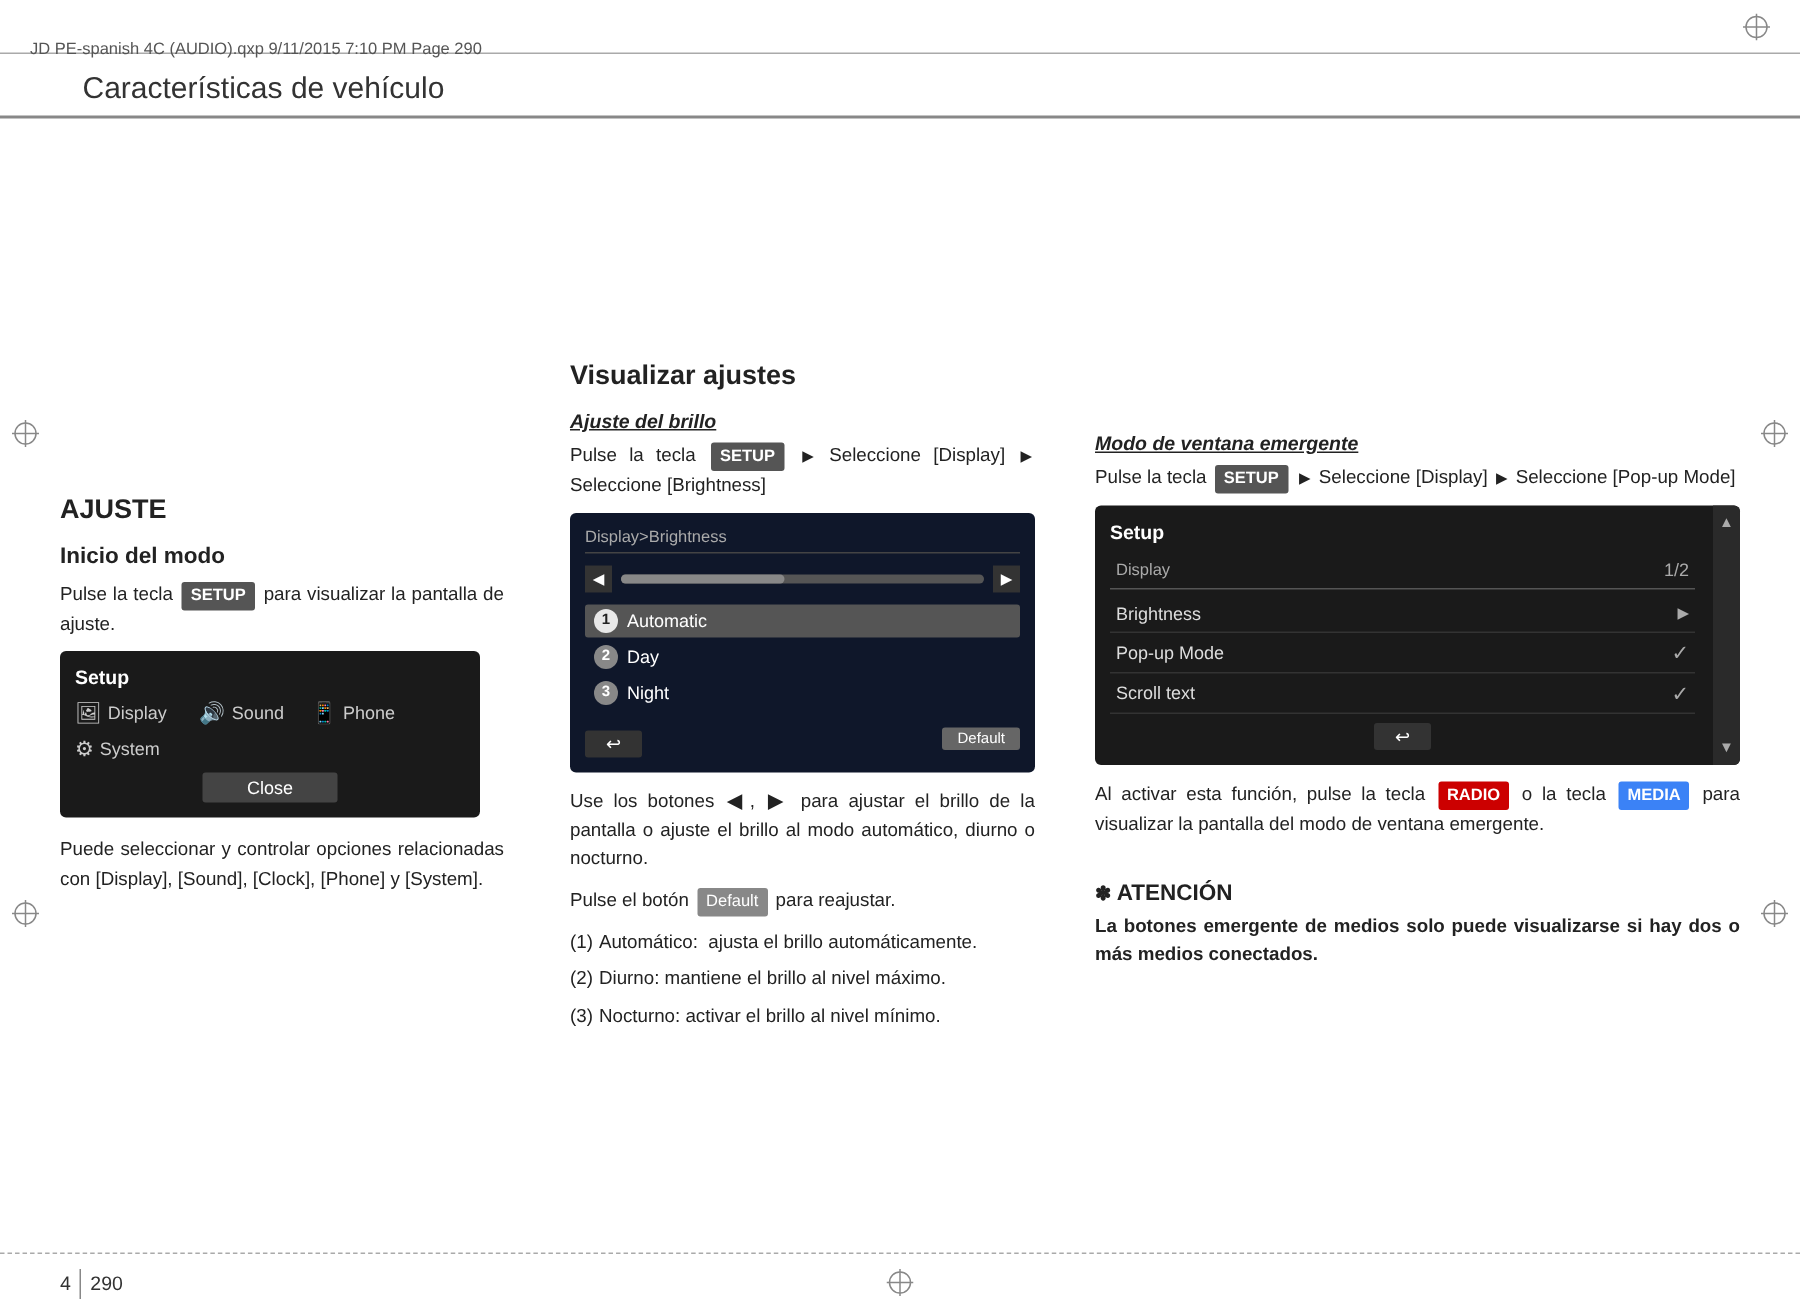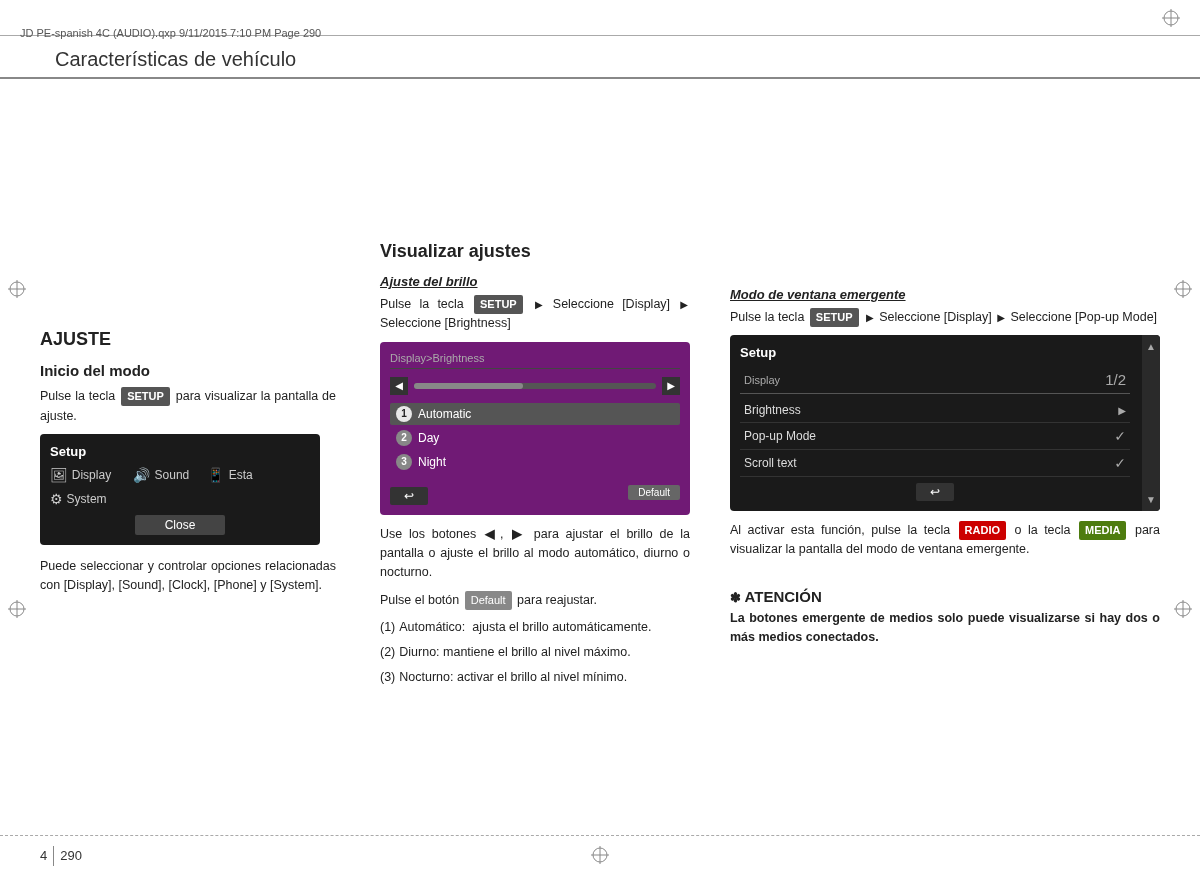--- a/index.html
+++ b/index.html
@@ -112,21 +112,21 @@
       background: #c00;
       color: #fff;
       font-size: 11px;
       font-weight: bold;
       padding: 1px 6px;
       border-radius: 2px;
       margin: 0 2px;
     }
     .media-btn {
       display: inline-block;
-      background: #4d7c0f;
+      background: #3b82f6;
       color: #fff;
       font-size: 11px;
       font-weight: bold;
       padding: 1px 6px;
       border-radius: 2px;
       margin: 0 2px;
     }
     .default-btn {
       display: inline-block;
       background: #888;
@@ -184,21 +184,21 @@
       color: #fff;
       border: none;
       padding: 3px 30px;
       font-size: 12px;
       border-radius: 2px;
       cursor: pointer;
     }
 
     
     .brightness-screen {
-      background: #701a75;
+      background: #0f172a;
       border-radius: 4px;
       padding: 10px;
       margin-bottom: 10px;
       color: #fff;
       font-size: 12px;
       width: 100%;
     }
     .brightness-screen .screen-header {
       color: #aaa;
       font-size: 11px;
@@ -430,21 +430,21 @@
         <div class="menu-item">
           <span class="icon">🖼</span>
           <span>Display</span>
         </div>
         <div class="menu-item" style="margin-left:14px;">
           <span class="icon">🔊</span>
           <span>Sound</span>
         </div>
         <div class="menu-item" style="margin-left:10px;">
           <span class="icon">📱</span>
-          <span>Esta</span>
+          <span>Phone</span>
         </div>
         <div class="menu-item">
           <span class="icon">⚙</span>
           <span>System</span>
         </div>
       </div>
       <div class="close-bar">
         <button class="close-btn">Close</button>
       </div>
     </div>
@@ -531,21 +531,21 @@
       <span class="arrow-right">▶</span>
       <span>Seleccione [Pop-up Mode]</span>
     </p>
 
     <div class="popup-screen-wrapper">
       <div class="popup-screen" style="position:relative;">
         <div style="font-size:13px;font-weight:bold;color:#fff;margin-bottom:6px;">Setup</div>
         <div class="popup-screen-inner">
           <div class="popup-row" style="border-bottom:1px solid #555;margin-bottom:4px;">
             <span style="color:#aaa;font-size:11px;">Display</span>
-            <span style="color:#aaa;font-size:15px;">1/2</span>
+            <span style="color:#aaa;font-size:12px;">1/2</span>
           </div>
           <div class="popup-row">
             <span class="row-label">Brightness</span>
             <span class="row-arrow">▶</span>
           </div>
           <div class="popup-row">
             <span class="row-label">Pop-up Mode</span>
             <span class="row-check">✓</span>
           </div>
           <div class="popup-row">

